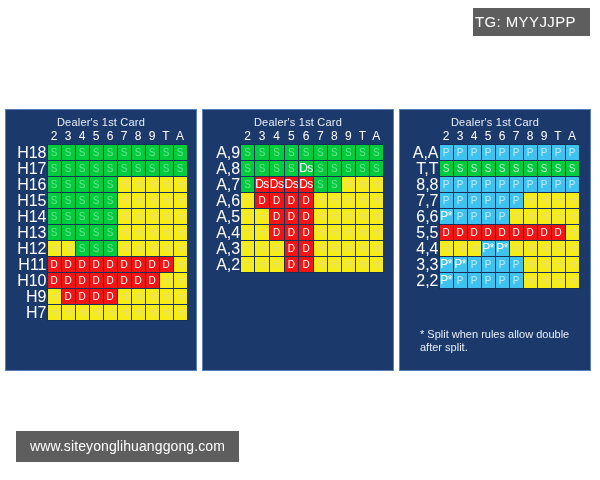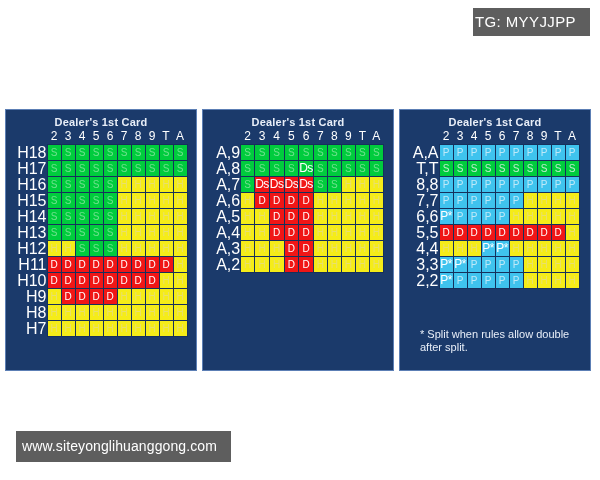--- a/index.html
+++ b/index.html
@@ -13,21 +13,21 @@
     position:absolute;top:8px;right:10px;
     background:#5e5e5e;color:#ffffff;
     font-size:15px;letter-spacing:.4px;
     padding:6px 14px 7px 2px;
     line-height:1;
   }
   .url-banner{
     position:absolute;left:16px;bottom:18px;
     background:#5e5e5e;color:#ffffff;
     font-size:14px;letter-spacing:.1px;
-    padding:8px 14px 9px 6px;
+    padding:8px 14px 9px 14px;
     line-height:1;
   }
   
   .charts{
     position:absolute;left:5px;top:109px;
     width:590px;height:262px;
     display:flex;gap:5px;
   }
   .panel{
     background:#1b3a6b;
@@ -40,21 +40,20 @@
   .panel-soft{width:192px;}
   .panel-pair{width:192px;}
 
   .panel-title{
     color:#e8eef8;
     font-size:11px;
     text-align:center;
     letter-spacing:.2px;
     margin:2px 0 1px 0;
     white-space:nowrap;
-    font-weight:bold;
   }
   table.grid{
     border-collapse:collapse;
     margin:0 auto;
     table-layout:fixed;
   }
   table.grid td, table.grid th{
     padding:0;margin:0;
   }
   th.colhead{
@@ -259,33 +258,20 @@
             <td class="cell a-D">D</td>
             <td class="cell a-D">D</td>
             <td class="cell a-D">D</td>
             <td class="cell a-H">H</td>
             <td class="cell a-H">H</td>
             <td class="cell a-H">H</td>
             <td class="cell a-H">H</td>
             <td class="cell a-H">H</td>
           </tr>
           <tr>
-            <th class="rowhead rh-hard">H8</th>
-            <td class="cell a-H">H</td>
-            <td class="cell a-H">H</td>
-            <td class="cell a-H">H</td>
-            <td class="cell a-H">H</td>
-            <td class="cell a-H">H</td>
-            <td class="cell a-H">H</td>
-            <td class="cell a-H">H</td>
-            <td class="cell a-H">H</td>
-            <td class="cell a-H">H</td>
-            <td class="cell a-H">H</td>
-          </tr>
-          <tr>
             <th class="rowhead rh-hard">H7</th>
             <td class="cell a-H">H</td>
             <td class="cell a-H">H</td>
             <td class="cell a-H">H</td>
             <td class="cell a-H">H</td>
             <td class="cell a-H">H</td>
             <td class="cell a-H">H</td>
             <td class="cell a-H">H</td>
             <td class="cell a-H">H</td>
             <td class="cell a-H">H</td>

